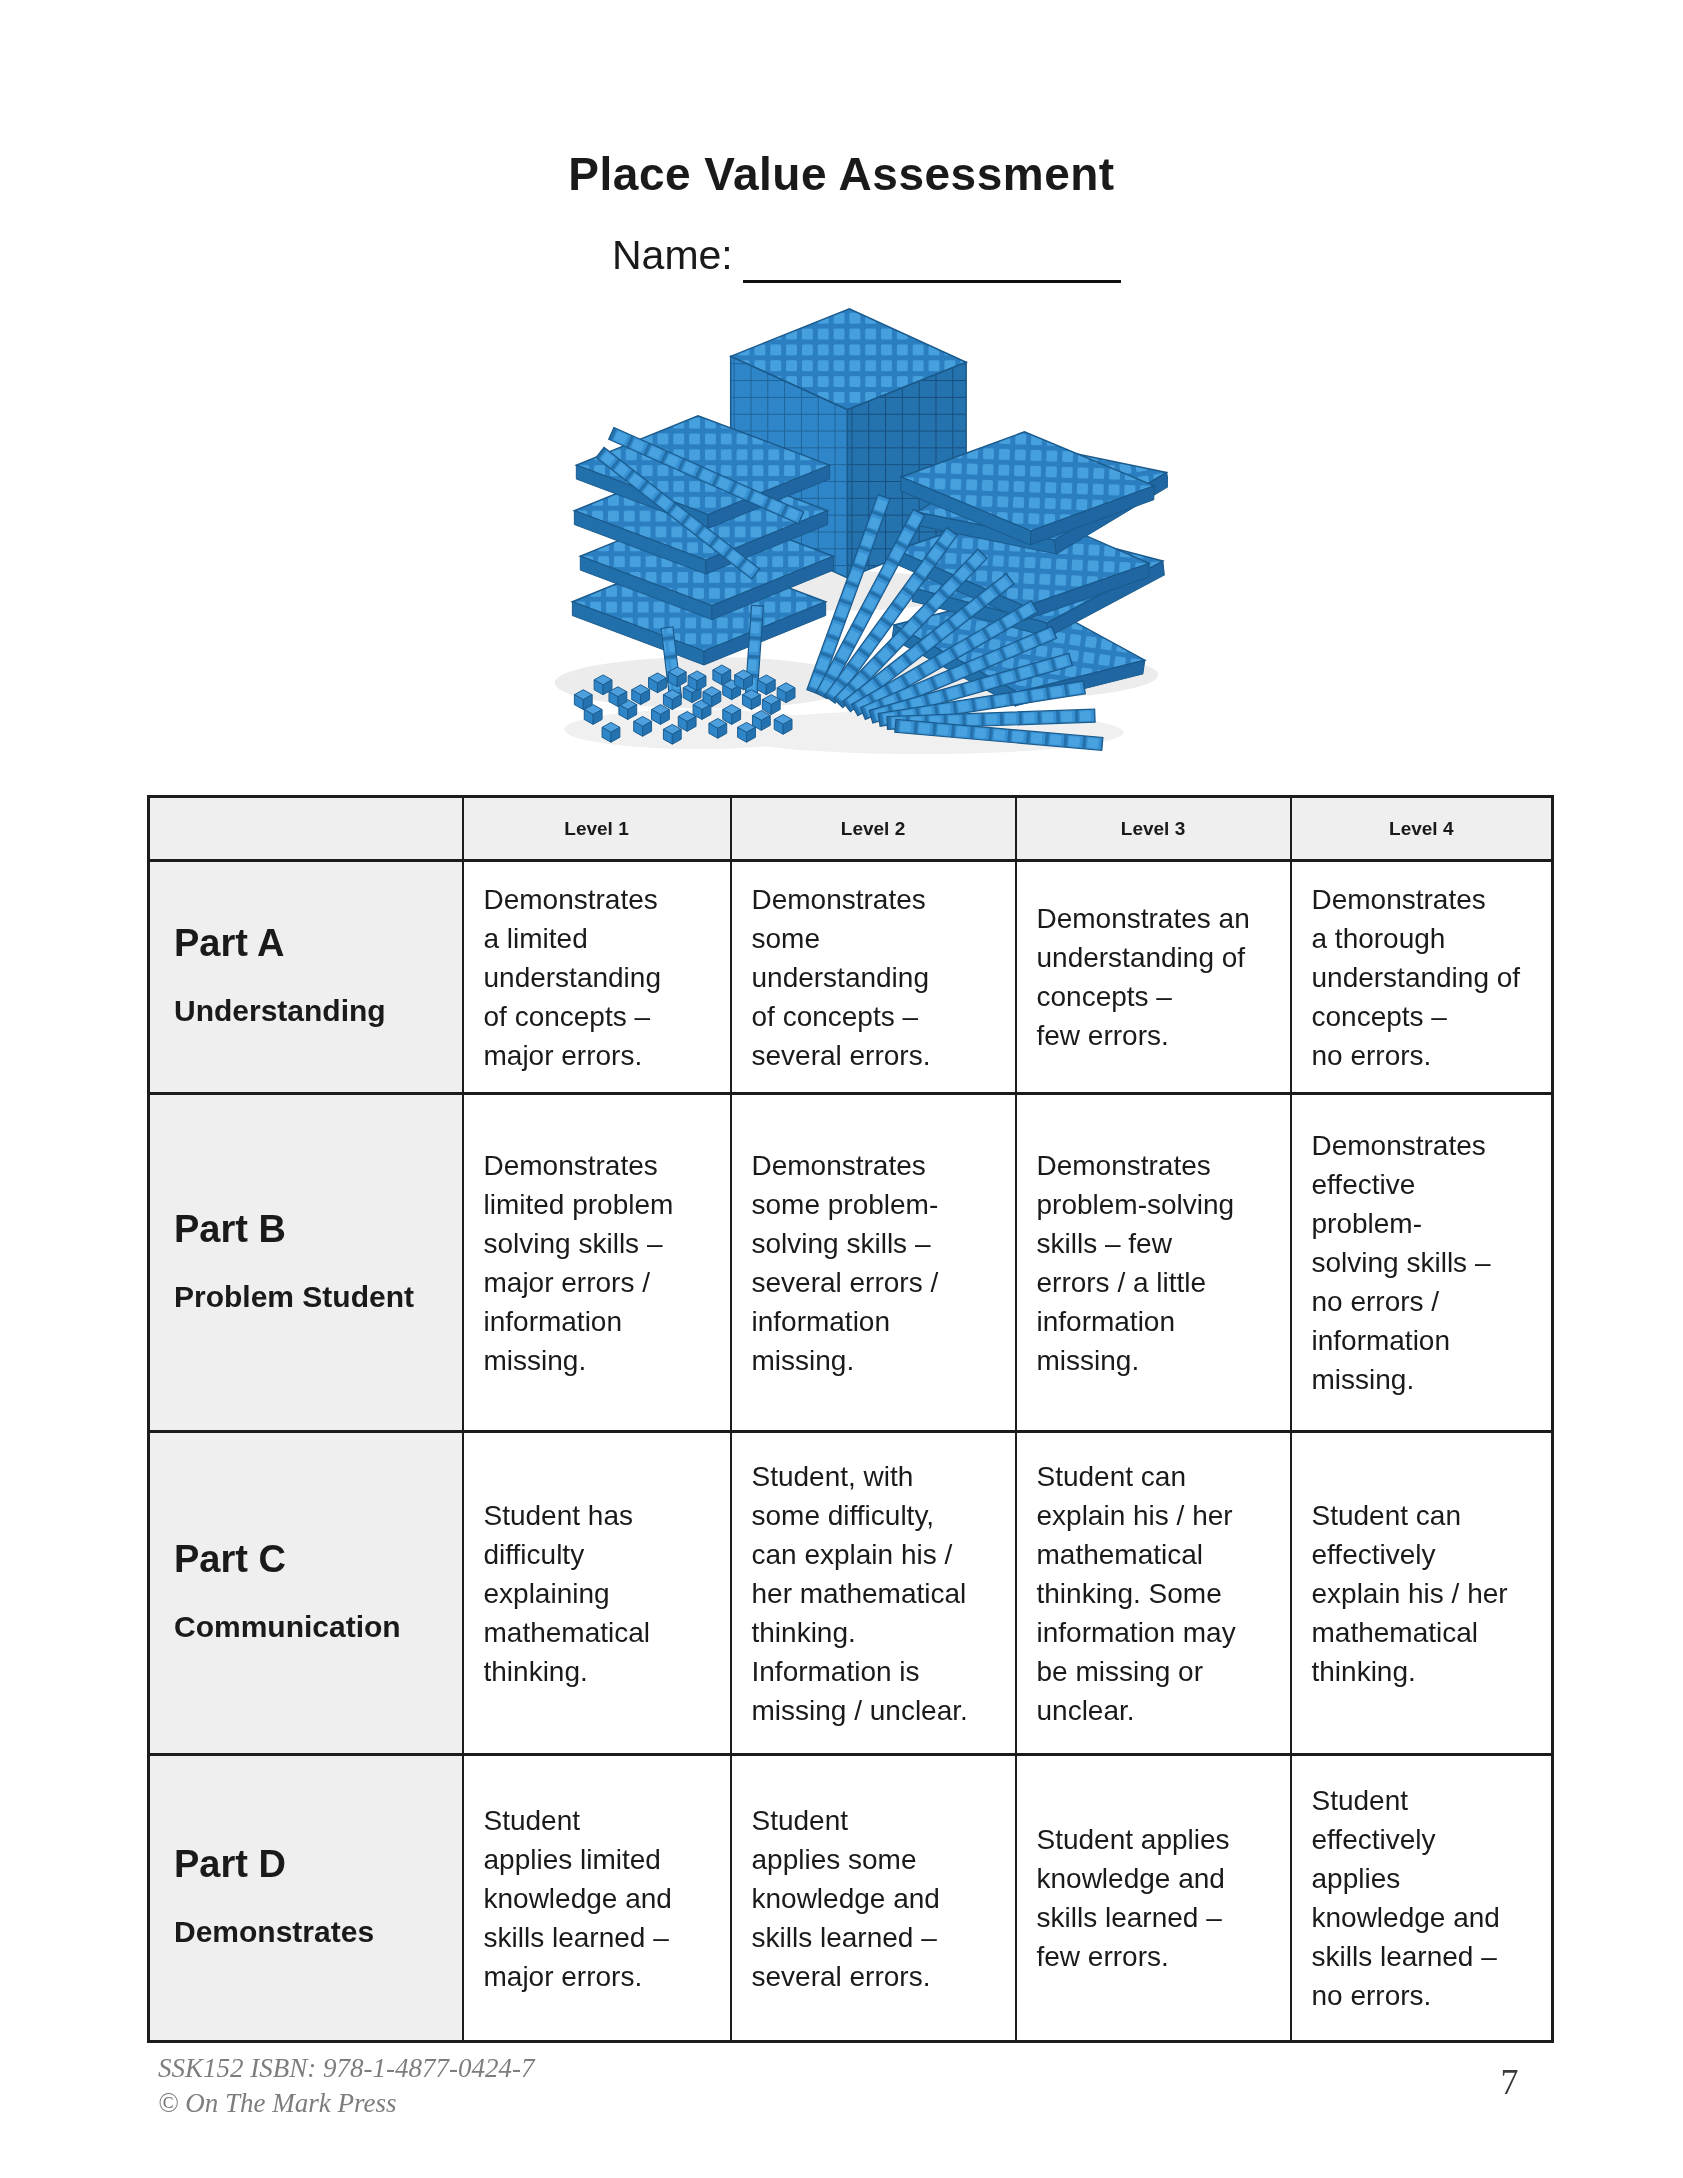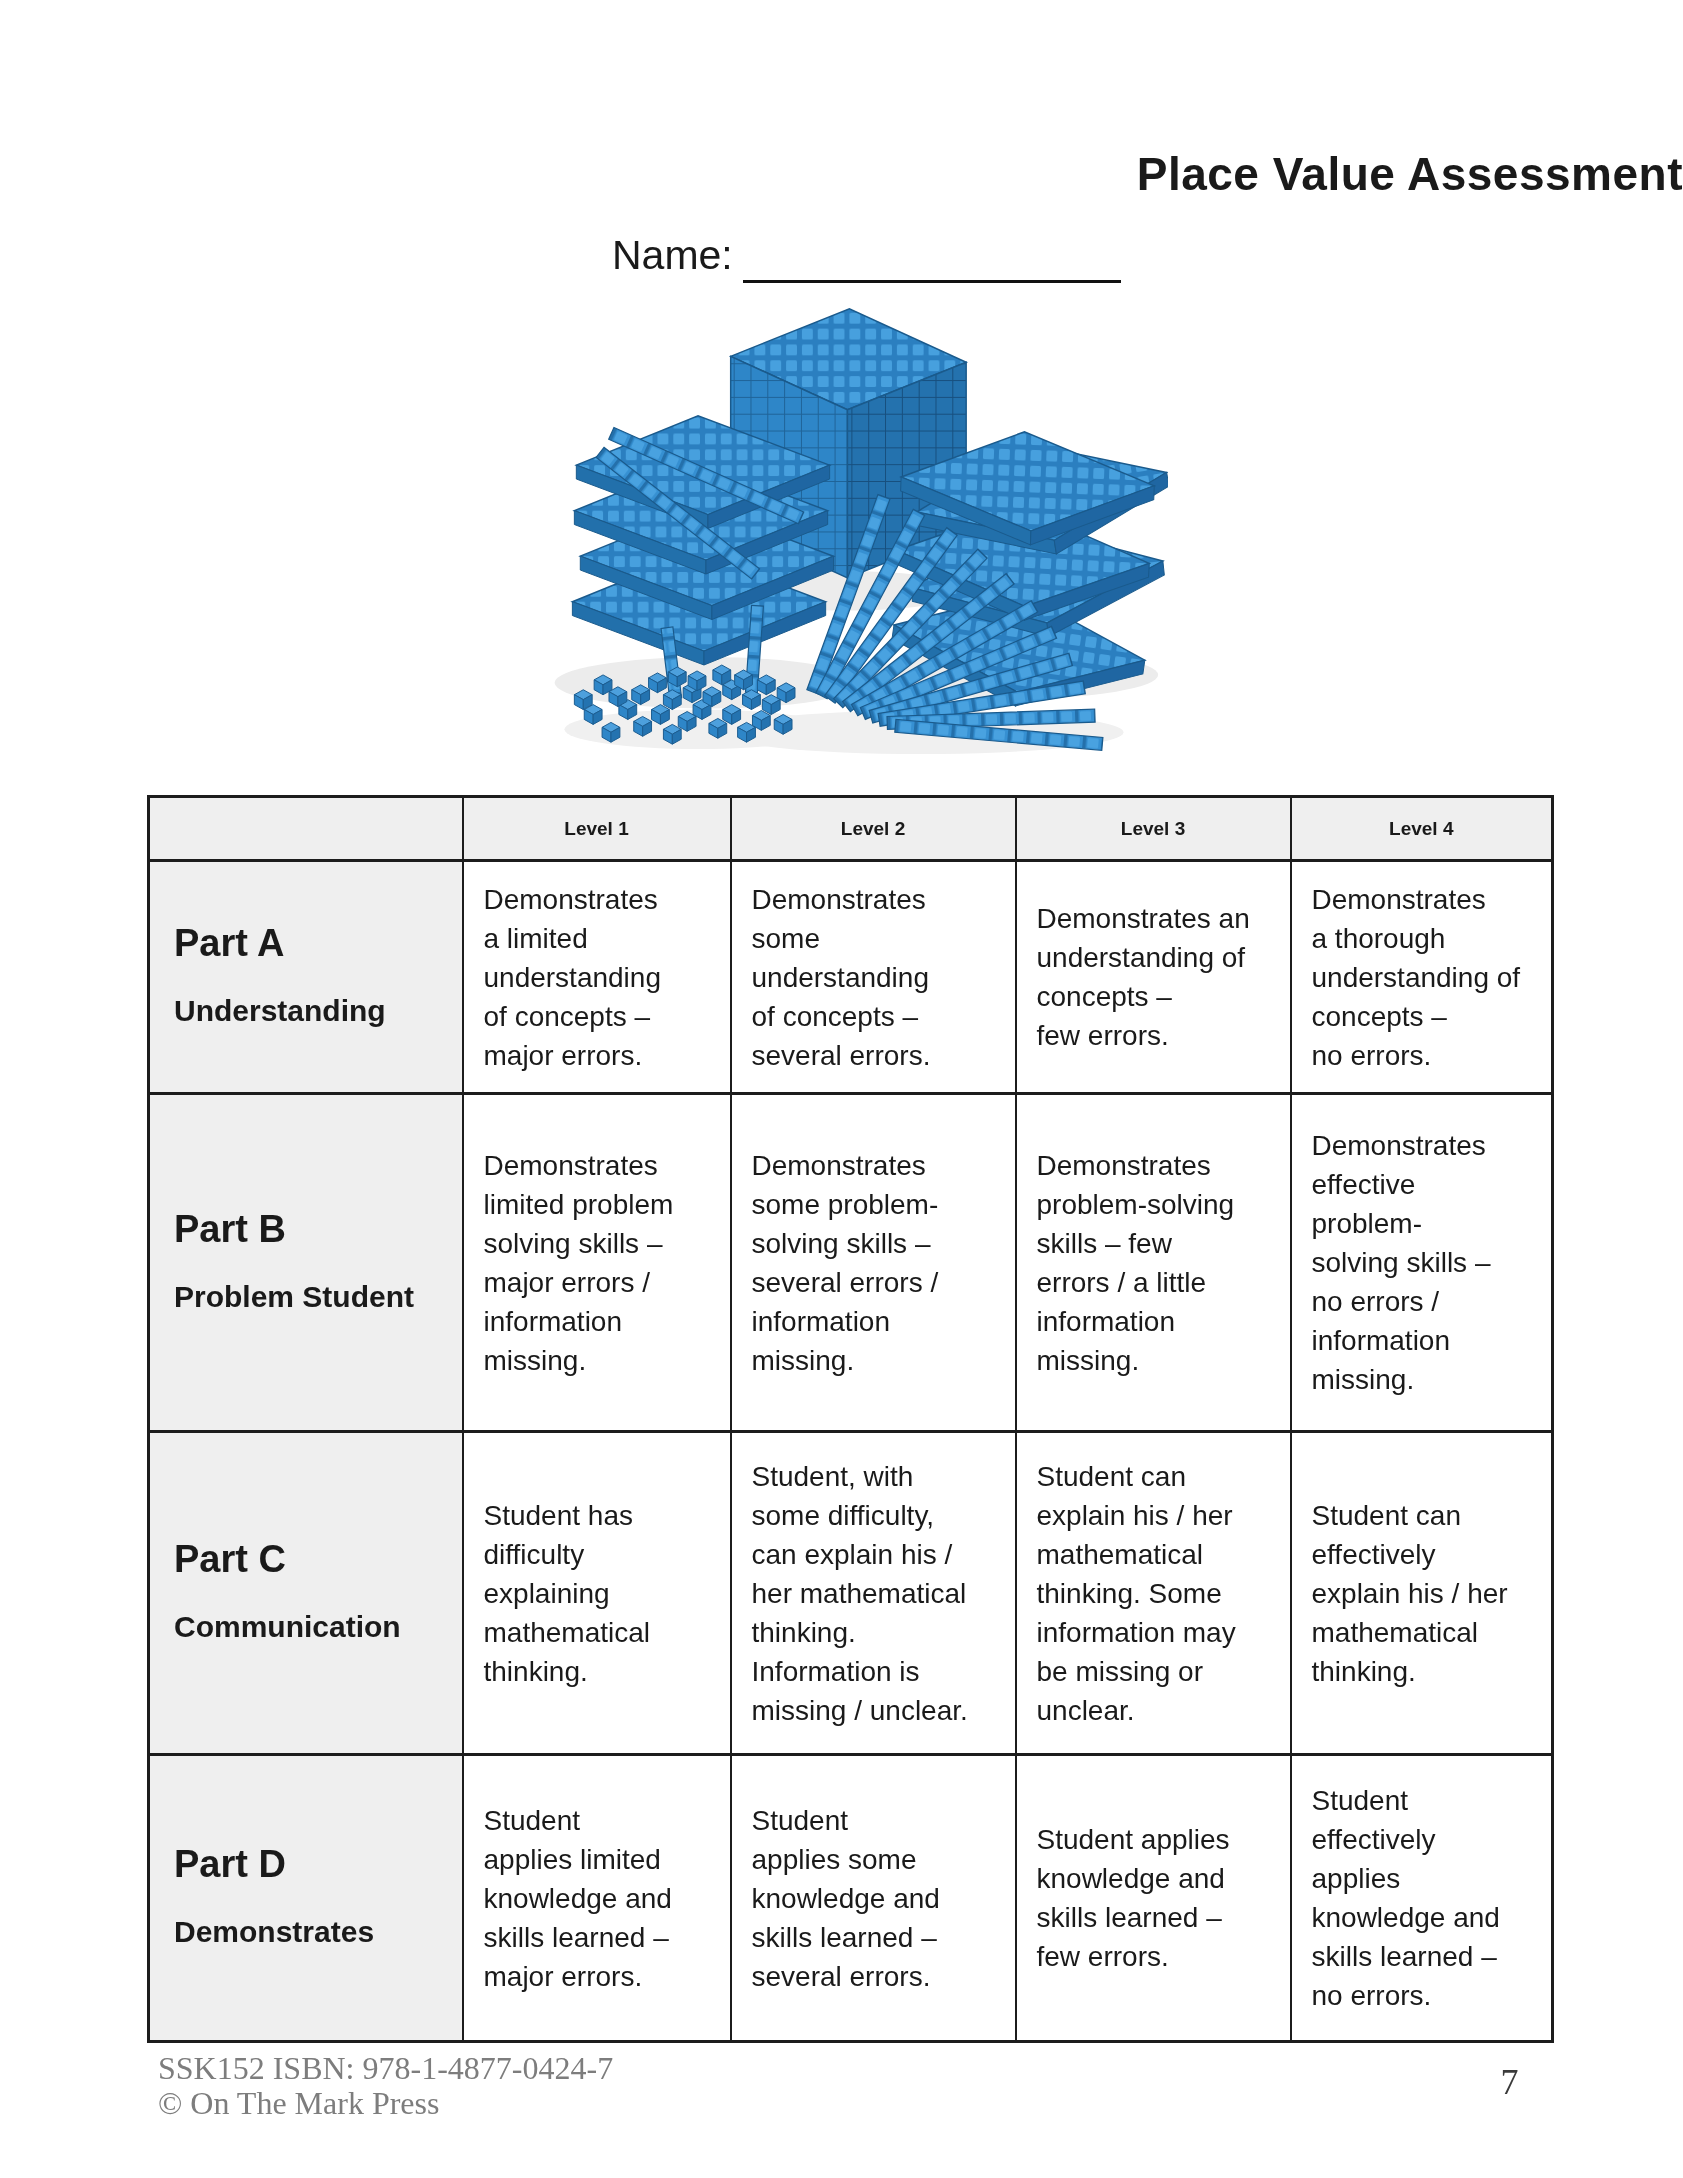--- a/index.html
+++ b/index.html
@@ -2,21 +2,21 @@
 <html><head>
 <meta charset="utf-8">
 <style>
   html,body { margin:0; padding:0; background:#ffffff; }
   .sheet {
     position:relative; width:1683px; height:2178px; background:#ffffff;
     font-family:"Liberation Sans", sans-serif; color:#1a1a1a; overflow:hidden;
   }
   .doc-title {
     position:absolute; top:147px; left:0; width:1683px;
-    text-align:right; font-size:46px; font-weight:bold; letter-spacing:0.5px;
+    text-align:center; font-size:46px; font-weight:bold; letter-spacing:0.5px;
   }
   .name-row {
     position:absolute; top:232px; left:612px; display:flex; align-items:flex-end;
     font-size:41px;
   }
   .name-label { padding-bottom:4px; }
   .name-line {
     display:inline-block; width:378px; margin-left:10px;
     border-bottom:3px solid #111; height:34px;
   }
@@ -44,21 +44,21 @@
     background:#ffffff; text-align:left; padding:12px 12px 12px 20px;
     white-space:pre-line;
   }
   tr.row-a  { height:233px; }
   tr.row-b  { height:338px; }
   tr.row-c  { height:323px; }
   tr.row-d  { height:287px; }
 
   .footer-left {
     position:absolute; left:158px; top:2051px;
-    font-family:"Liberation Serif", serif; font-size:32px; line-height:35px; color:#7d7d7d;
+    font-family:"Liberation Serif", serif; font-size:27px; line-height:35px; color:#7d7d7d;font-style:italic;
   }
   .page-number {
     position:absolute; left:1480px; top:2061px; width:59px; text-align:center;
     font-family:"Liberation Serif", serif; font-size:36px; color:#3a3a3a;
   }
 </style>
 </head>
 <body>
 
 <div class="sheet">

